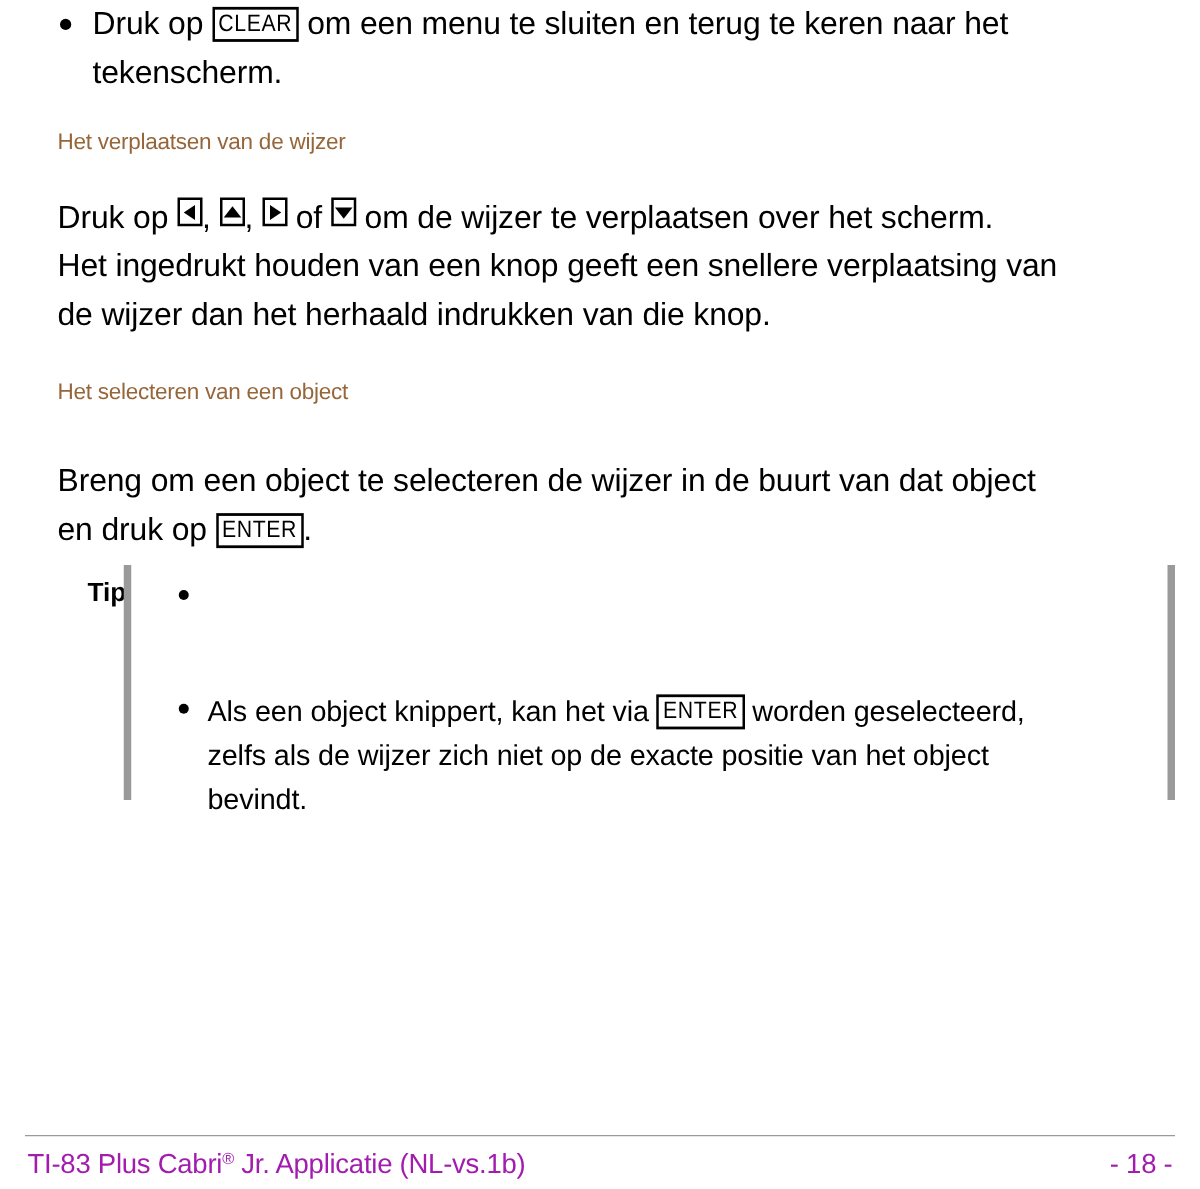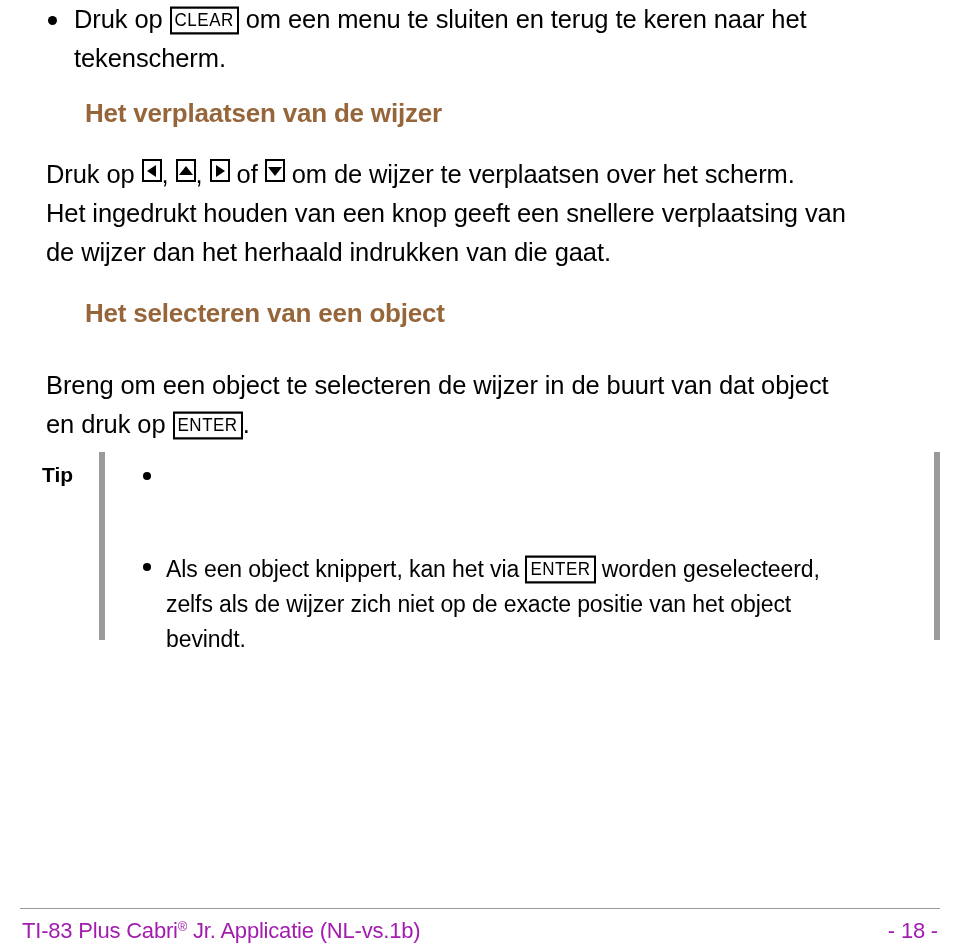--- a/index.html
+++ b/index.html
@@ -33,26 +33,25 @@
   .bullet-dot {
     position: absolute;
     width: 9px;
     height: 9px;
     border-radius: 50%;
     background: #000000;
   }
 
   
   .heading {
-    font-size: 26px;
-    font-weight: bold;
+    font-size: 18px;
+    font-weight: normal;
     color: #96663a;
     letter-spacing: -0.2px;
     line-height: 32px;
-    margin-left: 39px;
   }
 
   
   .keycap {
     display: inline-block;
     border: 2px solid #000000;
     font-family: "Liberation Sans", sans-serif;
     font-size: 17px;
     font-weight: normal;
     line-height: 20px;
@@ -111,20 +110,21 @@
 
   
   .tip-block {
     position: absolute;
   }
   .tip-label {
     position: absolute;
     font-size: 21px;
     font-weight: bold;
     color: #000;
+    margin-left: 28px;
   }
   .tip-rule {
     position: absolute;
     width: 6px;
     background: #9a9a9a;
   }
   .tip-bullet-dot {
     position: absolute;
     width: 8px;
     height: 8px;
@@ -184,21 +184,21 @@
     <span>Druk op</span>
     <span class="keycap-arrow"><span class="tri tri-left"></span></span><span>,</span>
     <span class="keycap-arrow"><span class="tri tri-up"></span></span><span>,</span>
     <span class="keycap-arrow"><span class="tri tri-right"></span></span>
     <span>of</span>
     <span class="keycap-arrow"><span class="tri tri-down"></span></span>
     <span>om de wijzer te verplaatsen over het scherm.</span>
     <br>
     <span>Het ingedrukt houden van een knop geeft een snellere verplaatsing van</span>
     <br>
-    <span>de wijzer dan het herhaald indrukken van die gaat.</span>
+    <span>de wijzer dan het herhaald indrukken van die knop.</span>
   </div>
 
   <div class="abs heading" style="left:46px; top:297px;">Het selecteren van een object</div>
 
   <div class="abs body-text" style="left:46px; top:366px; width:900px;">
     <span>Breng om een object te selecteren de wijzer in de buurt van dat object</span>
     <br>
     <span>en druk op</span>
     <span class="keycap">ENTER</span><span>.</span>
   </div>

